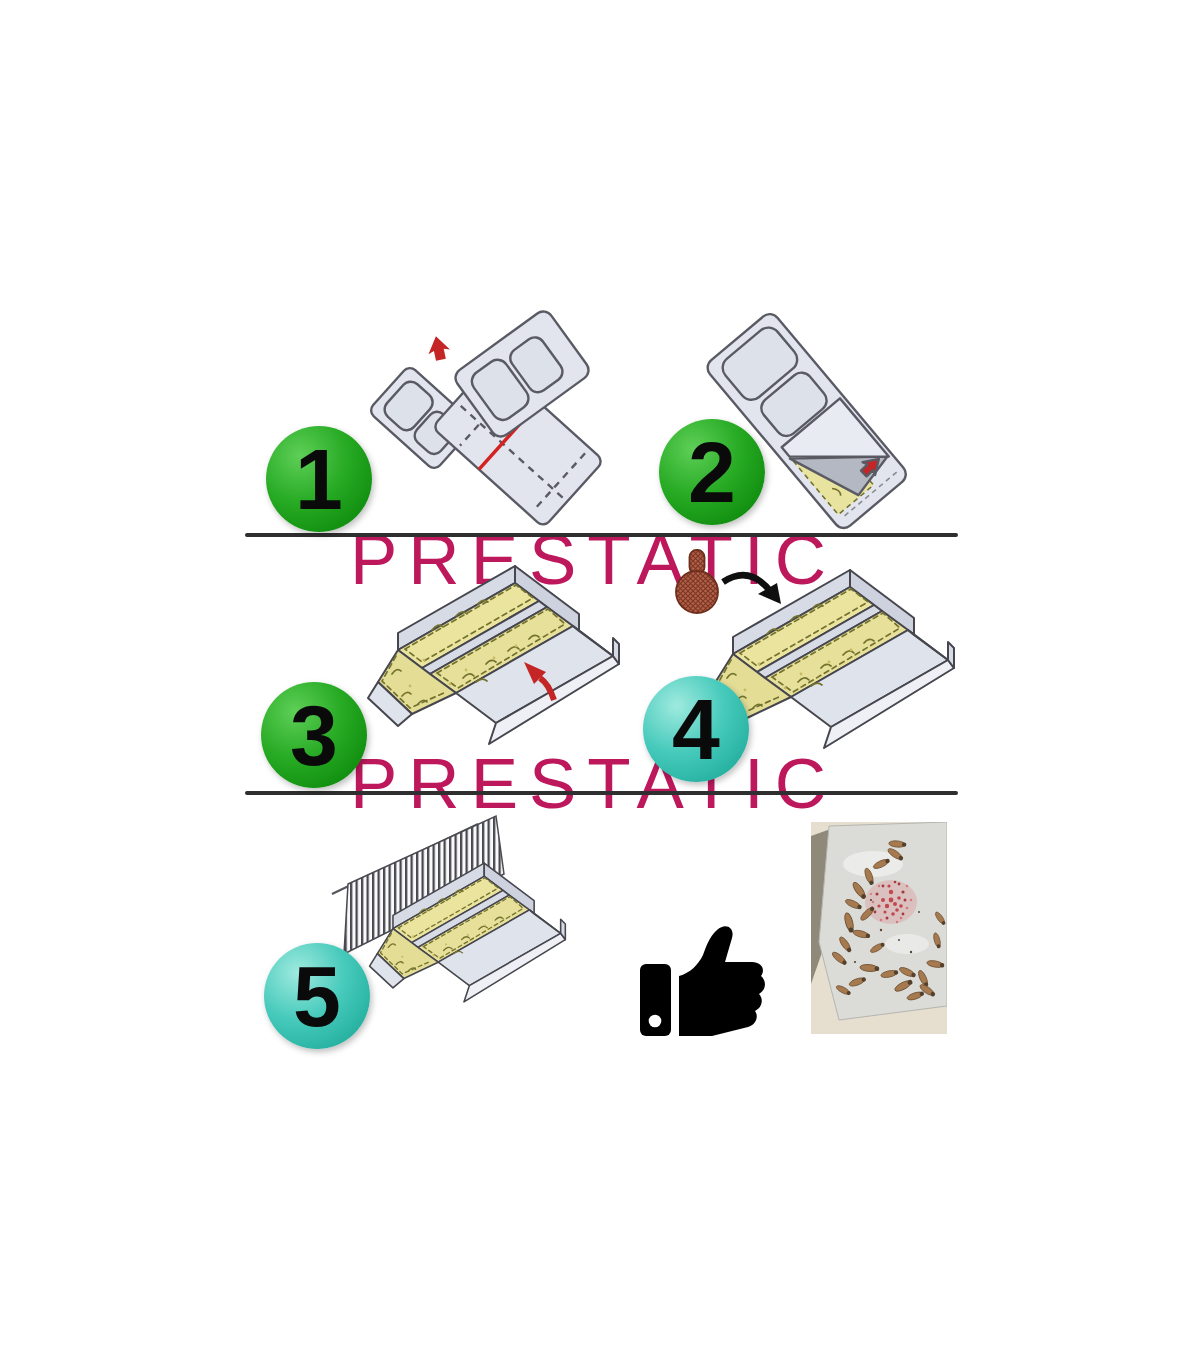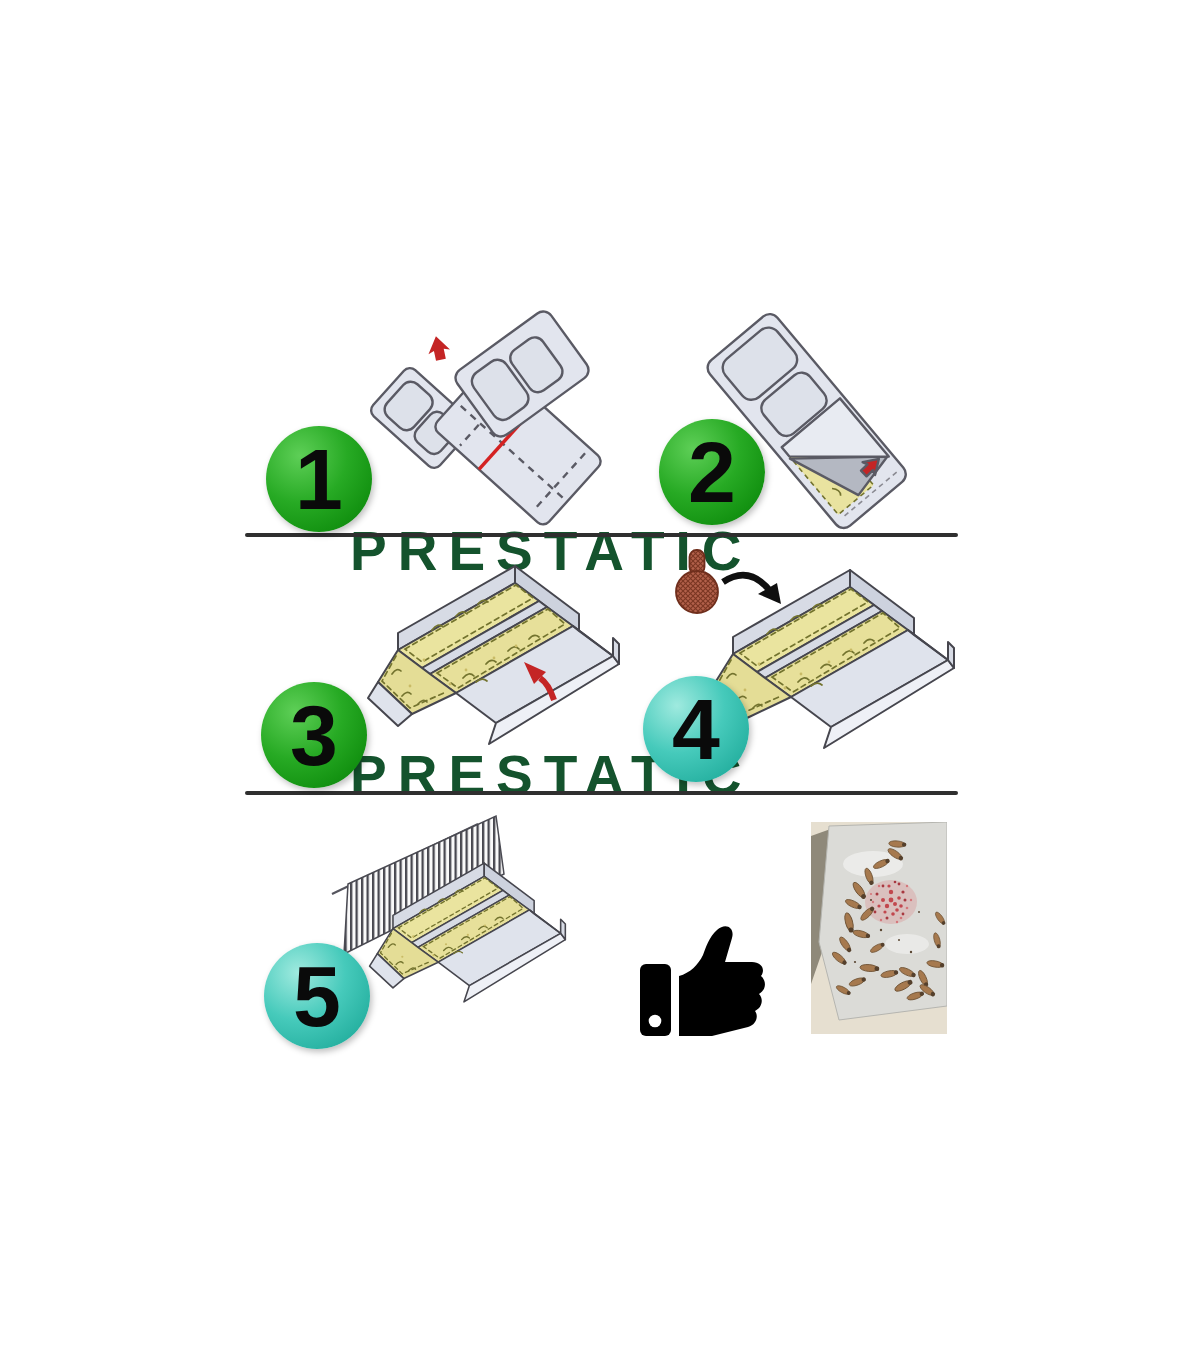--- a/index.html
+++ b/index.html
@@ -1,22 +1,22 @@
 <!DOCTYPE html>
 <html><head>
 <meta charset="utf-8">
 <style>
   html,body{margin:0;padding:0;background:#ffffff;}
   #stage{
     position:relative;width:1200px;height:1372px;background:#ffffff;overflow:hidden;
     font-family:"Liberation Sans","DejaVu Sans",sans-serif;
   }
   .watermark{
-    position:absolute;left:350px;color:#14532d;font-weight:bold;
-    font-size:55px;line-height:1;letter-spacing:11px;z-index:0;user-select:none;
+    position:absolute;left:350px;color:#be185d;font-weight:normal;
+    font-size:71px;line-height:1;letter-spacing:11px;z-index:0;user-select:none;
     white-space:nowrap;
   }
   #wm1{top:524px;}
   #wm2{top:748px;}
   .divider{
     position:absolute;left:245px;width:713px;height:4px;background:#2f2f2f;z-index:1;
     border-radius:2px;
   }
   #divider-1{top:533px;}
   #divider-2{top:791px;}

